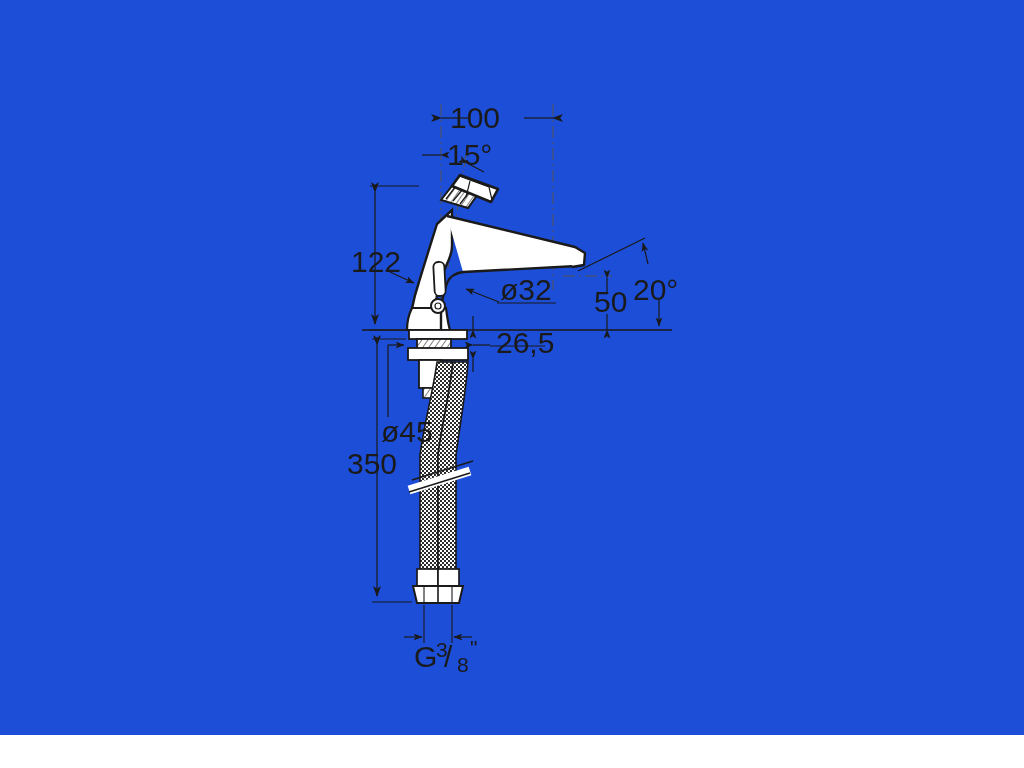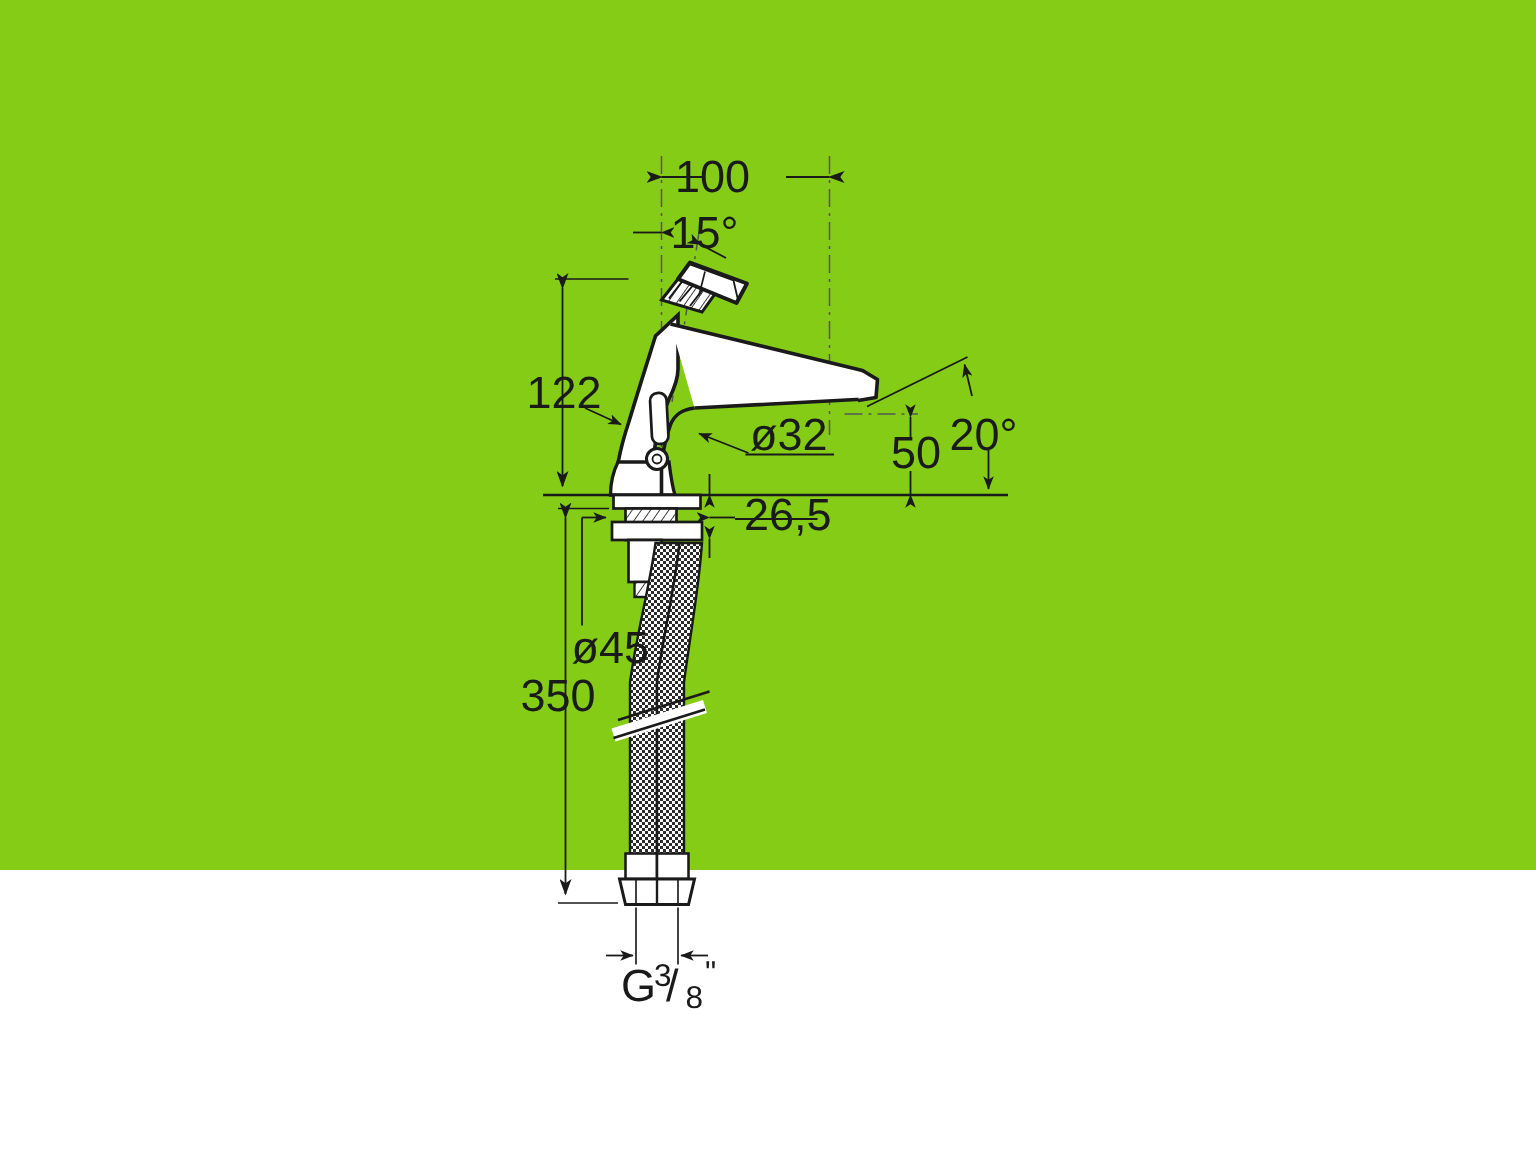--- a/index.html
+++ b/index.html
@@ -1,18 +1,18 @@
 <!DOCTYPE html>
 <html><head>
 <meta charset="utf-8">
 <style>
   html,body{margin:0;padding:0;background:#ffffff;}
   body{width:1024px;height:768px;overflow:hidden;
        font-family:"Liberation Sans","DejaVu Sans",sans-serif;}
-  #stage{position:relative;width:1024px;height:580px;background:#84cc16;}
+  #stage{position:relative;width:1024px;height:735px;background:#1d4ed8;}
   svg#drawing{position:absolute;left:0;top:0;width:1024px;height:768px;}
   .dimtext{font-family:"Liberation Sans","DejaVu Sans",sans-serif;
            font-size:30px;fill:#1a1a1a;}
   .dimtext-sm{font-family:"Liberation Sans","DejaVu Sans",sans-serif;
            font-size:21px;fill:#1a1a1a;}
 </style>
 </head>
 <body>
 
 <div id="stage">

